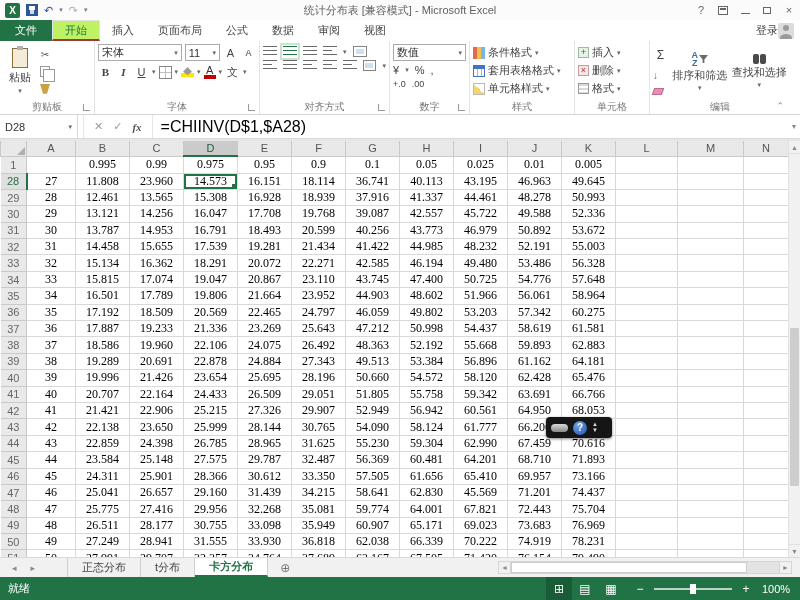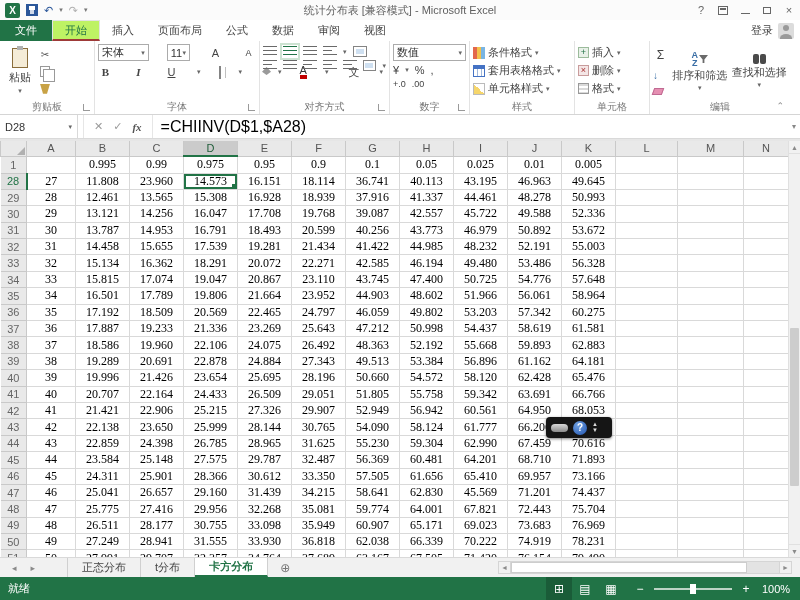--- a/index.html
+++ b/index.html
@@ -24,41 +24,41 @@
 .rest-ic{width:8px;height:7px;border:1px solid #666;position:relative;background:#fbfbfb}
 .rest-ic::before{content:"";position:absolute;top:-3px;left:2px;width:8px;height:7px;border:1px solid #666;z-index:-1}
 .ribopt-ic{width:10px;height:9px;border:1px solid #666;position:relative}
 .ribopt-ic::after{content:"";position:absolute;top:1px;left:1px;width:6px;height:2px;background:#666}
 
 
 .tabrow{position:absolute;top:20px;left:0;width:800px;height:21px;background:#fff;display:flex;align-items:stretch}
 .file-tab{background:#217346;color:#fff;padding:0 15px;display:flex;align-items:center;font-size:11px}
 .rtab{padding:0 12px;display:flex;align-items:center;color:#444;font-size:11px}
 .rtab.active{background:#bef264;border:1px solid #e3e3e3;border-bottom:2px solid #9e3a38;color:#217346}
-.signin{margin-left:auto;display:flex;align-items:center;gap:5px;padding-right:6px;color:#444}
+.signin{margin-left:auto;display:flex;align-items:center;padding-right:6px;color:#444}
 .avatar{width:16px;height:16px;background:#dcdcdc;border-radius:2px;position:relative;overflow:hidden}
 .avatar::before{content:"";position:absolute;top:2px;left:5px;width:6px;height:6px;border-radius:50%;background:#9a9a9a}
 .avatar::after{content:"";position:absolute;bottom:-3px;left:2px;width:12px;height:8px;border-radius:50% 50% 0 0;background:#9a9a9a}
 
 
 .ribbon{position:absolute;top:41px;left:0;width:800px;height:74px;background:#fff;border-bottom:1px solid #d5d5d5;display:flex}
 .rgroup{height:100%;border-right:1px solid #e3e3e3;display:flex;flex-direction:column;position:relative;padding:3px 3px 0 3px}
 .rg-content{flex:1;display:flex;gap:3px}
 .rg-label{height:15px;display:flex;align-items:center;justify-content:center;color:#777;font-size:10px;position:relative}
 .dlg{position:absolute;right:1px;bottom:3px;width:7px;height:7px;border-left:1px solid #9a9a9a;border-bottom:1px solid #9a9a9a}
 .paste-btn{width:34px;display:flex;flex-direction:column;align-items:center;justify-content:center;gap:2px;color:#444}
 .clip-ic{width:16px;height:20px;border:1px solid #8a6d3b;background:#f5ecd7;position:relative}
 .clip-ic::before{content:"";position:absolute;top:-3px;left:4px;width:6px;height:4px;background:#b0b0b0}
 .mini-col{display:flex;flex-direction:column;justify-content:space-around;padding:2px 0}
 .mini{font-size:10px;color:#555;line-height:11px;text-align:center}
 .copy-ic{width:10px;height:11px;border:1px solid #999;background:#fff;position:relative}
 .copy-ic::before{content:"";position:absolute;top:2px;left:2px;width:10px;height:11px;border:1px solid #999;background:#fff}
 .brush-ic{width:10px;height:10px;background:#c8a245;clip-path:polygon(0 0,100% 0,70% 100%,30% 100%)}
 .fcol{display:flex;flex-direction:column;gap:3px;width:100%}
-.frow{display:flex;align-items:center;gap:18px}
+.frow{display:flex;align-items:center;gap:3px}
 .combo{height:17px;border:1px solid #ababab;background:#fff;display:flex;align-items:center;justify-content:space-between;padding:0 3px;font-size:11px;color:#333}
 .dd{font-size:7px;color:#666}
 .fbtn{min-width:15px;height:16px;display:flex;align-items:center;justify-content:center;color:#444;font-size:11px}
 .fbtn b{font-family:"Liberation Serif",serif}
 .u-ic{text-decoration:underline}
 .border-ic{width:13px;height:13px;border:1px solid #848484;position:relative}
 .border-ic::before{content:"";position:absolute;top:5px;left:0;right:0;height:1px;background:#c0c0c0}
 .border-ic::after{content:"";position:absolute;left:5px;top:0;bottom:0;width:1px;background:#c0c0c0}
 .fill-ic{width:13px;height:10px;position:relative;border-bottom:4px solid #ffe400}
 .fill-ic::before{content:"";position:absolute;top:0;left:2px;width:9px;height:8px;background:#9a9a9a;clip-path:polygon(50% 0,100% 60%,50% 100%,0 60%)}

